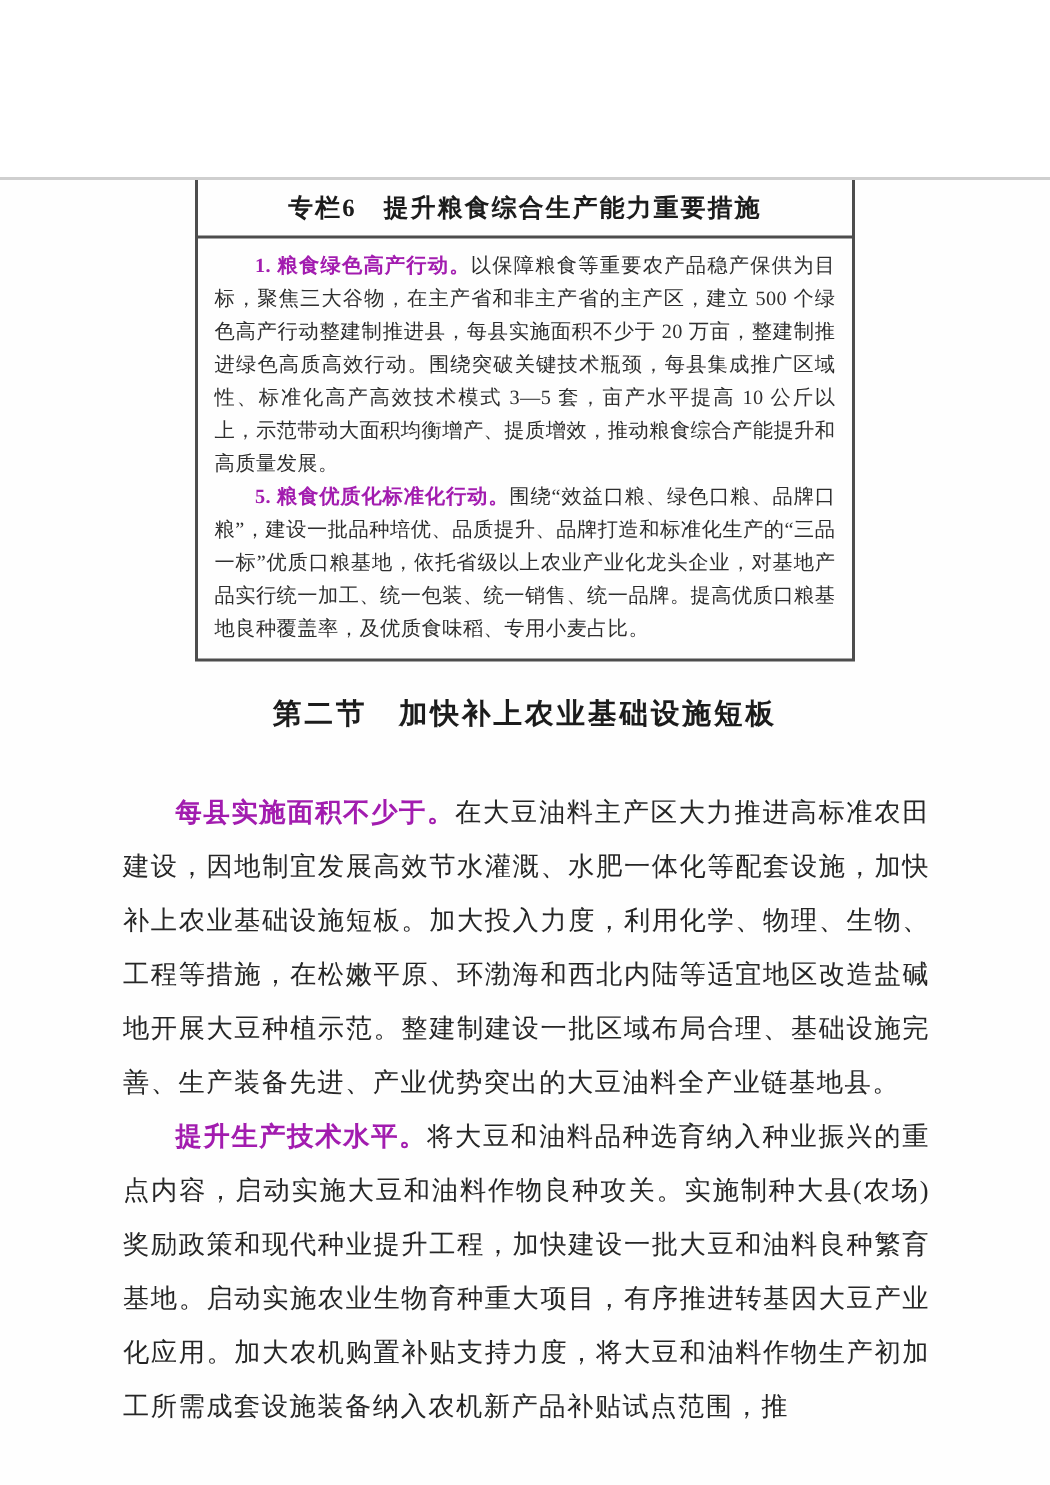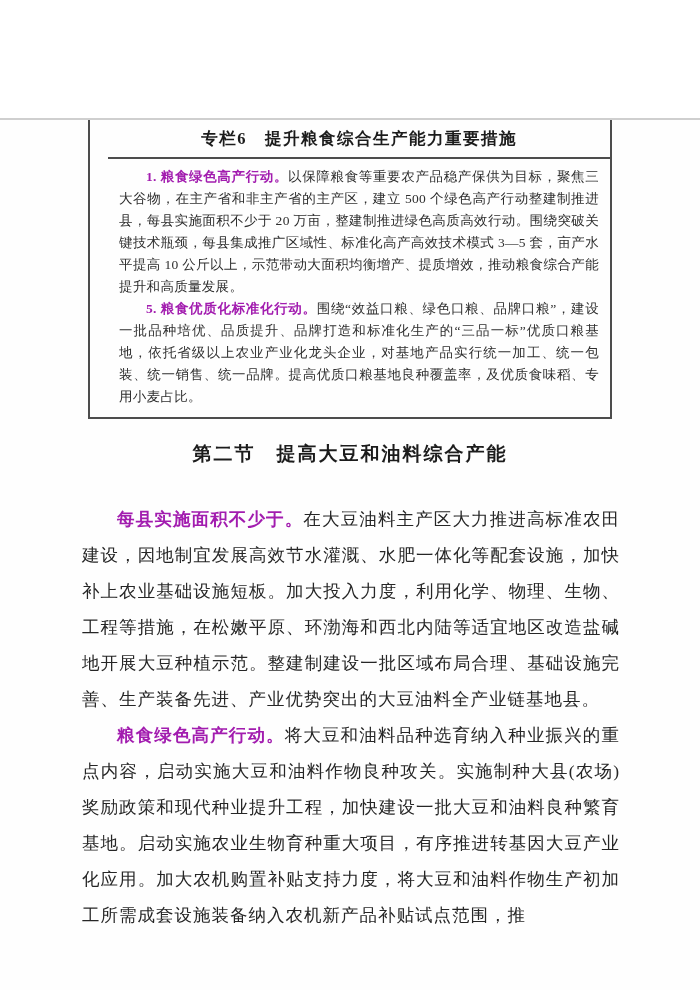--- a/index.html
+++ b/index.html
@@ -20,25 +20,24 @@
   }
   .scan-edge {
     position: absolute;
     top: 0; left: 0;
     width: 100%;
     height: 2px;
     background: #cfcfcf;
   }
   
   .box {
-    width: 524px;
+    width: 440px;
     margin: 118px auto 0 auto;
     border: 2px solid #4d4d4d;
     background: #fefefe;
-    padding-left: 18px;
   }
   .box-title {
     font-size: 16.5px;
     font-weight: bold;
     text-align: center;
     letter-spacing: 1.5px;
     color: #1c1c1c;
     padding: 8px 0 7px 0;
     border-bottom: 2px solid #4d4d4d;
   }
@@ -84,20 +83,20 @@
   <div class="scan-edge"></div>
 
   <div class="box">
     <div class="box-title">专栏6　提升粮食综合生产能力重要措施</div>
     <div class="box-content">
       <p><span class="lead">1. 粮食绿色高产行动。</span><span>以保障粮食等重要农产品稳产保供为目标，聚焦三大谷物，在主产省和非主产省的主产区，建立 500 个绿色高产行动整建制推进县，每县实施面积不少于 20 万亩，整建制推进绿色高质高效行动。围绕突破关键技术瓶颈，每县集成推广区域性、标准化高产高效技术模式 3—5 套，亩产水平提高 10 公斤以上，示范带动大面积均衡增产、提质增效，推动粮食综合产能提升和高质量发展。</span></p>
       <p><span class="lead">5. 粮食优质化标准化行动。</span><span>围绕“效益口粮、绿色口粮、品牌口粮”，建设一批品种培优、品质提升、品牌打造和标准化生产的“三品一标”优质口粮基地，依托省级以上农业产业化龙头企业，对基地产品实行统一加工、统一包装、统一销售、统一品牌。提高优质口粮基地良种覆盖率，及优质食味稻、专用小麦占比。</span></p>
     </div>
   </div>
 
-  <h2 class="section-heading">第二节　提高大豆和油料综合产能</h2>
+  <h2 class="section-heading">第二节　加快补上农业基础设施短板</h2>
 
   <div class="body-block">
     <p><span class="lead">每县实施面积不少于。</span><span>在大豆油料主产区大力推进高标准农田建设，因地制宜发展高效节水灌溉、水肥一体化等配套设施，加快补上农业基础设施短板。加大投入力度，利用化学、物理、生物、工程等措施，在松嫩平原、环渤海和西北内陆等适宜地区改造盐碱地开展大豆种植示范。整建制建设一批区域布局合理、基础设施完善、生产装备先进、产业优势突出的大豆油料全产业链基地县。</span></p>
-    <p><span class="lead">粮食绿色高产行动。</span><span>将大豆和油料品种选育纳入种业振兴的重点内容，启动实施大豆和油料作物良种攻关。实施制种大县(农场)奖励政策和现代种业提升工程，加快建设一批大豆和油料良种繁育基地。启动实施农业生物育种重大项目，有序推进转基因大豆产业化应用。加大农机购置补贴支持力度，将大豆和油料作物生产初加工所需成套设施装备纳入农机新产品补贴试点范围，推</span></p>
+    <p><span class="lead">提升生产技术水平。</span><span>将大豆和油料品种选育纳入种业振兴的重点内容，启动实施大豆和油料作物良种攻关。实施制种大县(农场)奖励政策和现代种业提升工程，加快建设一批大豆和油料良种繁育基地。启动实施农业生物育种重大项目，有序推进转基因大豆产业化应用。加大农机购置补贴支持力度，将大豆和油料作物生产初加工所需成套设施装备纳入农机新产品补贴试点范围，推</span></p>
   </div>
 
 </div>
 
 </body></html>

